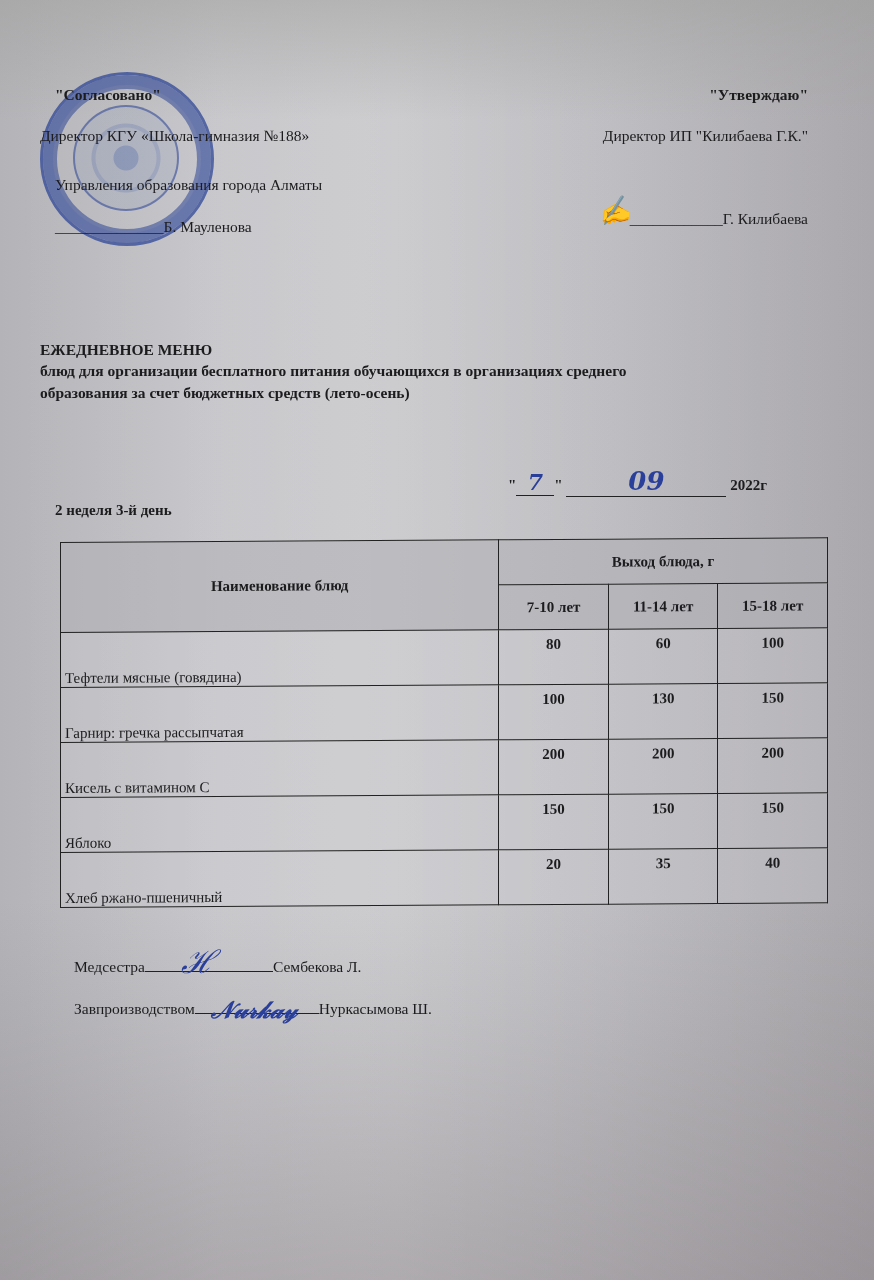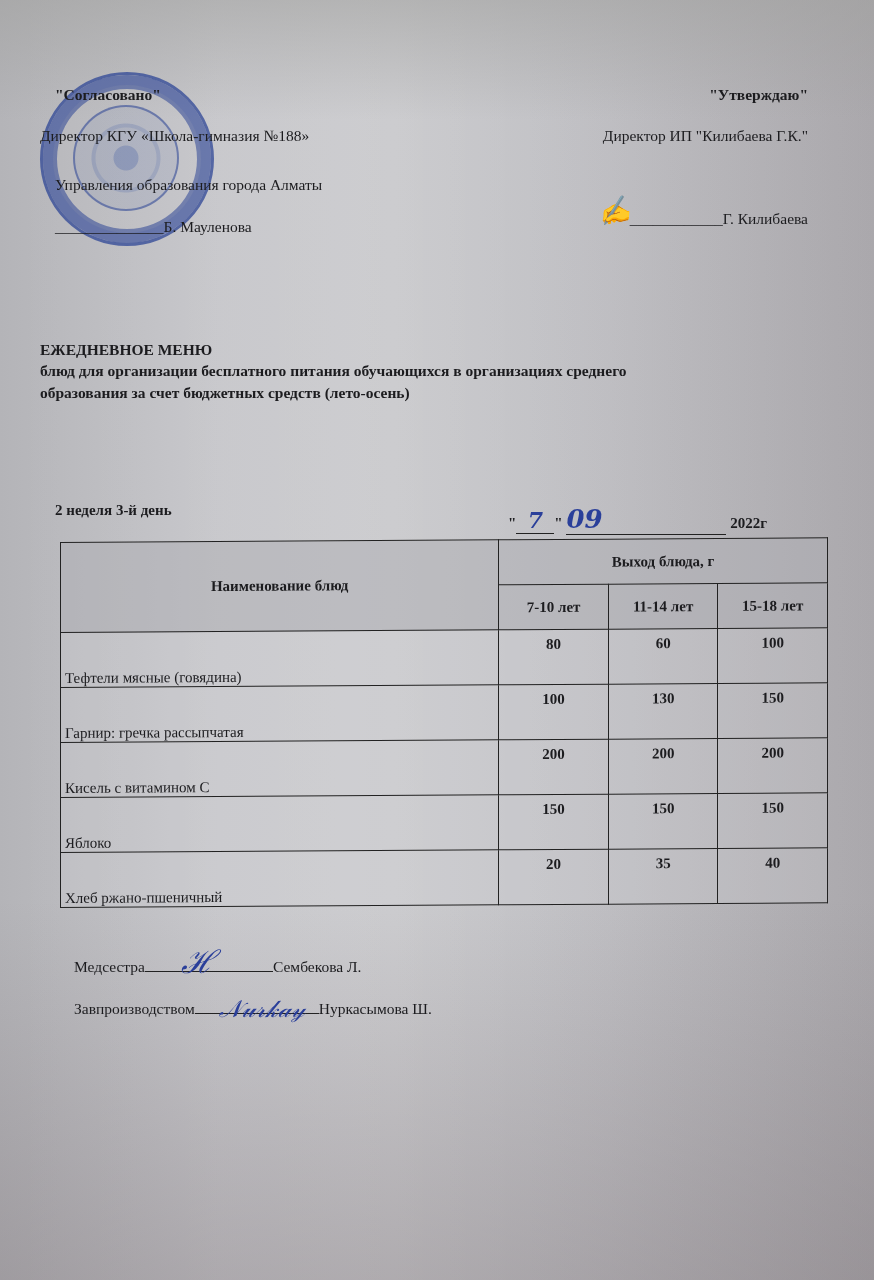--- a/index.html
+++ b/index.html
@@ -77,21 +77,21 @@
   <div class="abs t-right" style="right:66px; top:210px;">____________Г. Килибаева</div>
   <div class="sig" style="left:598px; top:196px; font-size:26px; transform:rotate(-12deg);">✍</div>
 
   <div class="title-block" style="top:341px;">ЕЖЕДНЕВНОЕ МЕНЮ</div>
   <div class="title-block" style="top:362px;">блюд для организации бесплатного питания обучающихся   в организациях среднего</div>
   <div class="title-block" style="top:384px;">образования за счет бюджетных средств (лето-осень)</div>
 
   <div class="abs bold" style="left:55px; top:502px; font-size:15px;">2 неделя 3-й день</div>
   <div class="abs bold" style="left:508px; top:466px; font-size:15px; width:320px;">
     <span>"</span><span class="uline" style="width:38px; text-align:center; position:relative;"><span class="sig" style="position:static; font-size:22px;">7</span></span><span>"</span>
-    <span class="uline" style="width:160px; margin-top:38px;"><span class="sig" style="position:static; font-size:26px;">09</span></span>
+    <span class="uline" style="width:160px; text-align:center;"><span class="sig" style="position:static; font-size:26px;">09</span></span>
     <span>2022г</span>
   </div>
 
   <table class="menu">
     <thead>
       <tr>
         <th rowspan="2" style="width:437px;">Наименование блюд</th>
         <th colspan="3">Выход блюда, г</th>
       </tr>
       <tr>
@@ -131,16 +131,16 @@
         <td class="num">35</td>
         <td class="num">40</td>
       </tr>
     </tbody>
   </table>
 
   <div class="abs" style="left:74px; top:958px; font-size:15.5px;">
     <span>Медсестра</span><span class="uline" style="width:128px; position:relative;"><span class="sig" style="left:36px; top:-32px; font-size:32px;">ℋ</span></span><span>Сембекова Л.</span>
   </div>
   <div class="abs" style="left:74px; top:1000px; font-size:15.5px;">
-    <span>Завпроизводством</span><span class="uline" style="width:124px; position:relative;"><span class="sig" style="left:24px; top:-18px; font-size:24px; font-weight:normal;">𝒩𝓊𝓇𝓀𝒶𝓎</span></span><span>Нуркасымова Ш.</span>
+    <span>Завпроизводством</span><span class="uline" style="width:124px; position:relative;"><span class="sig" style="left:16px; top:-18px; font-size:24px; font-weight:bold;">𝒩𝓊𝓇𝓀𝒶𝓎</span></span><span>Нуркасымова Ш.</span>
   </div>
 
 </div>
 
 </body></html>

